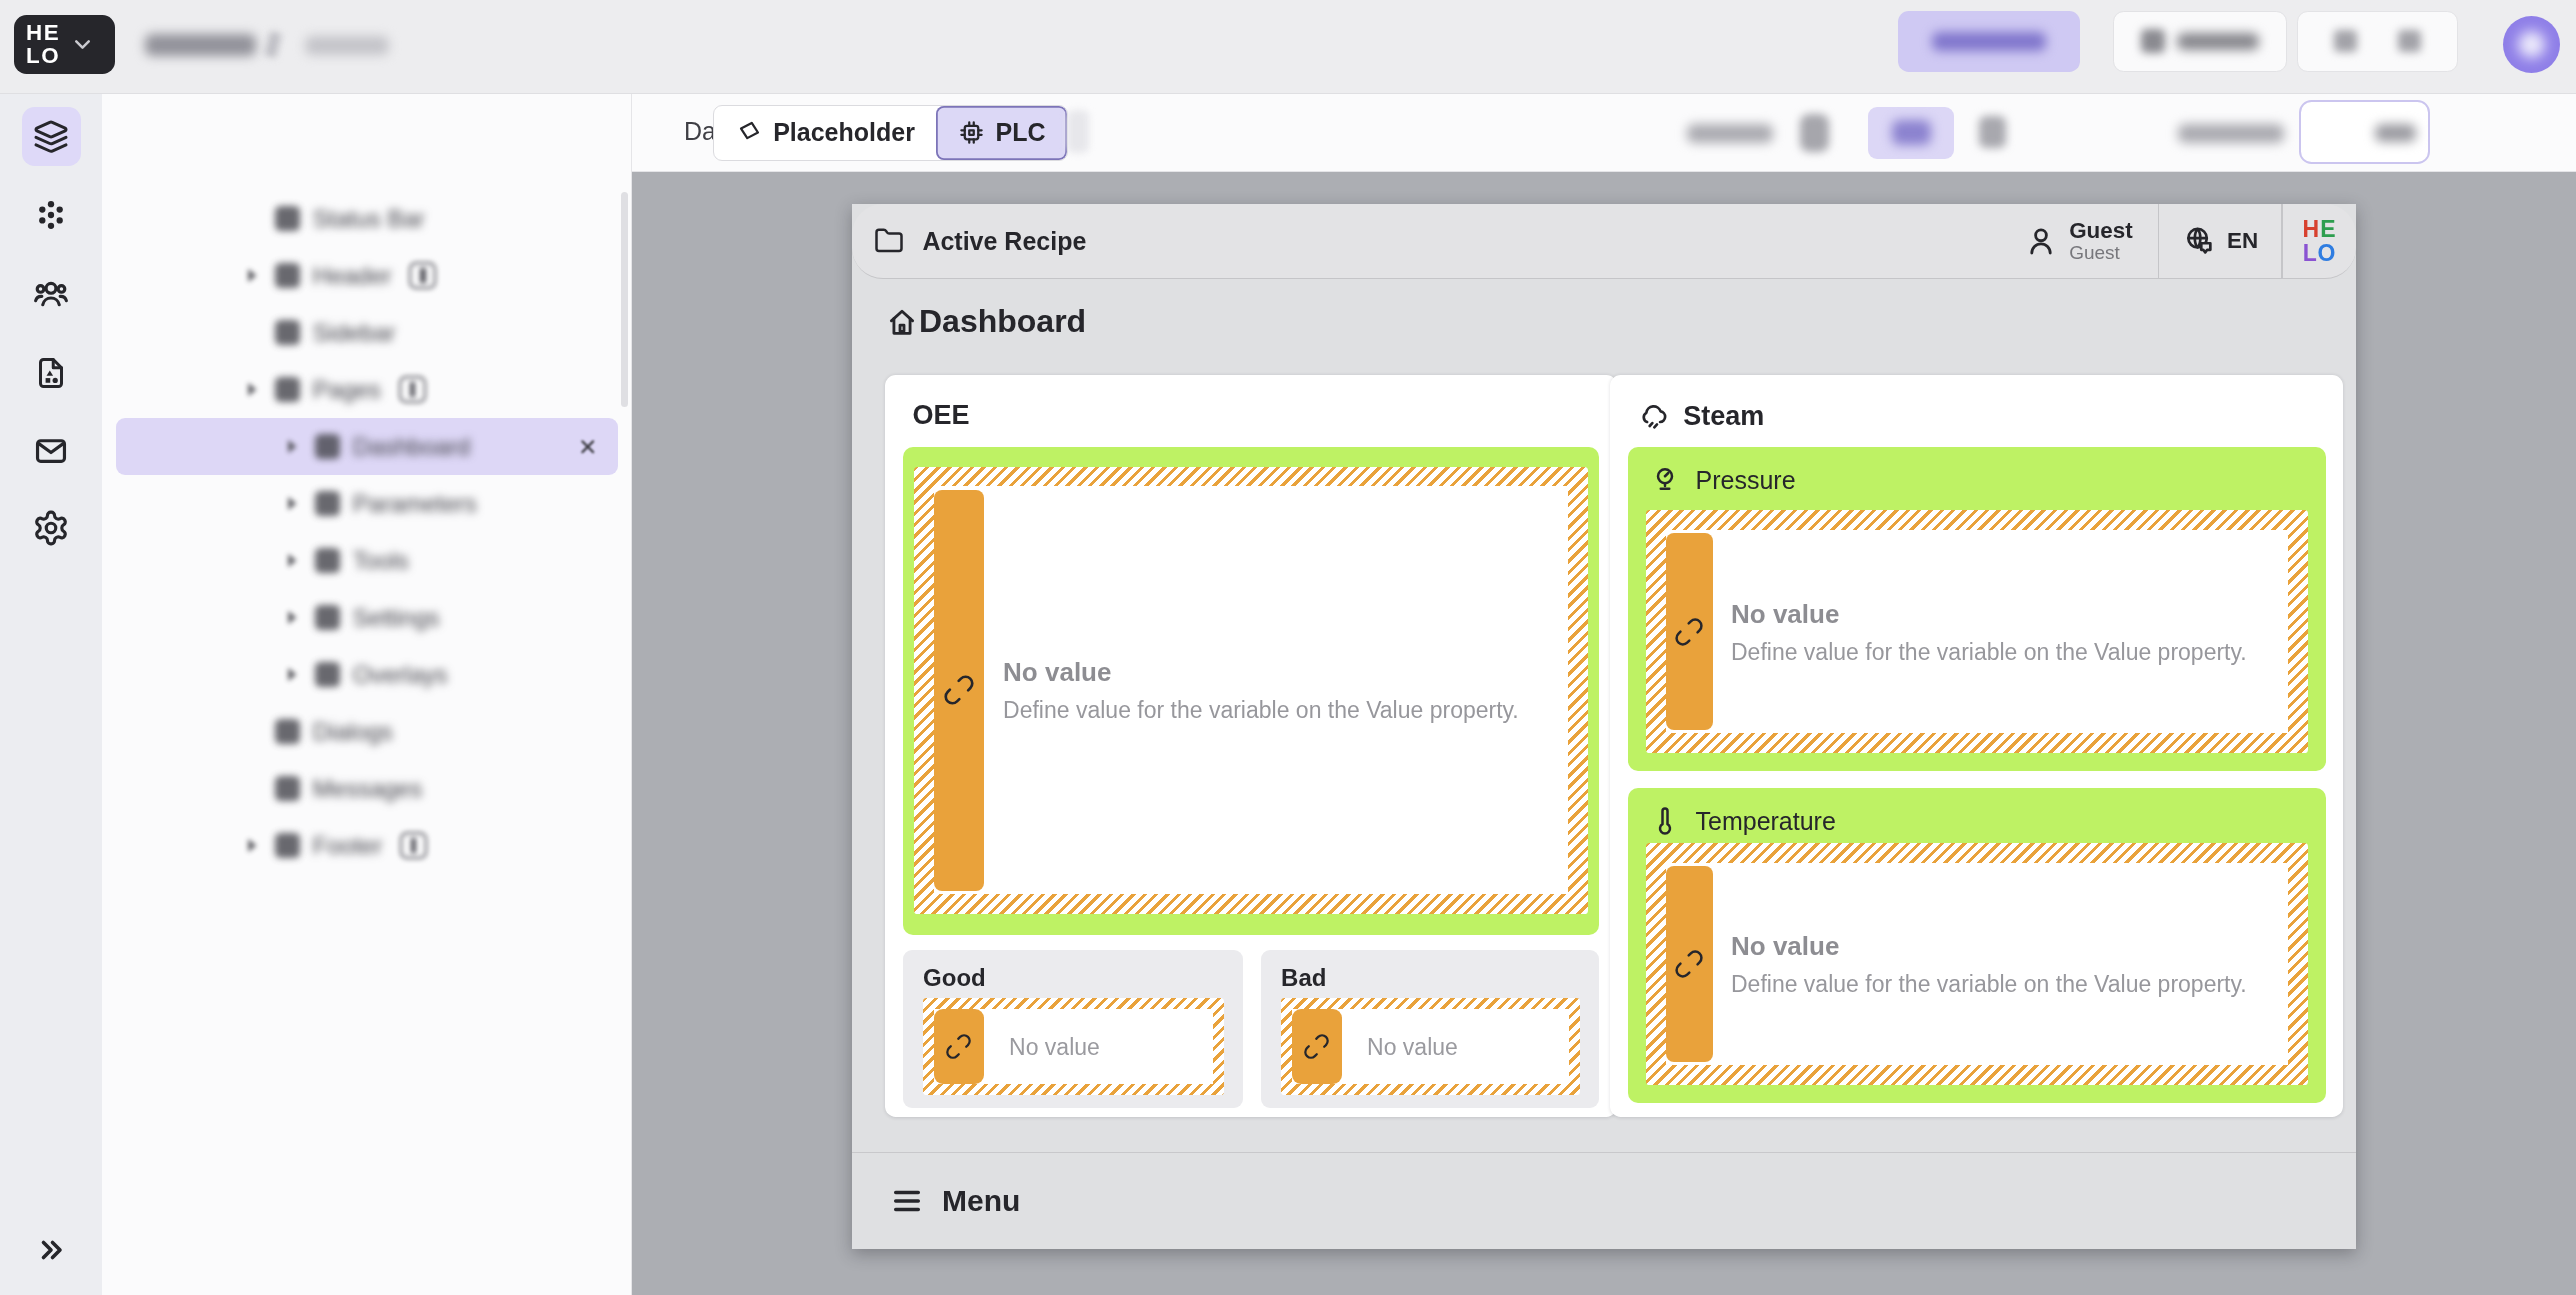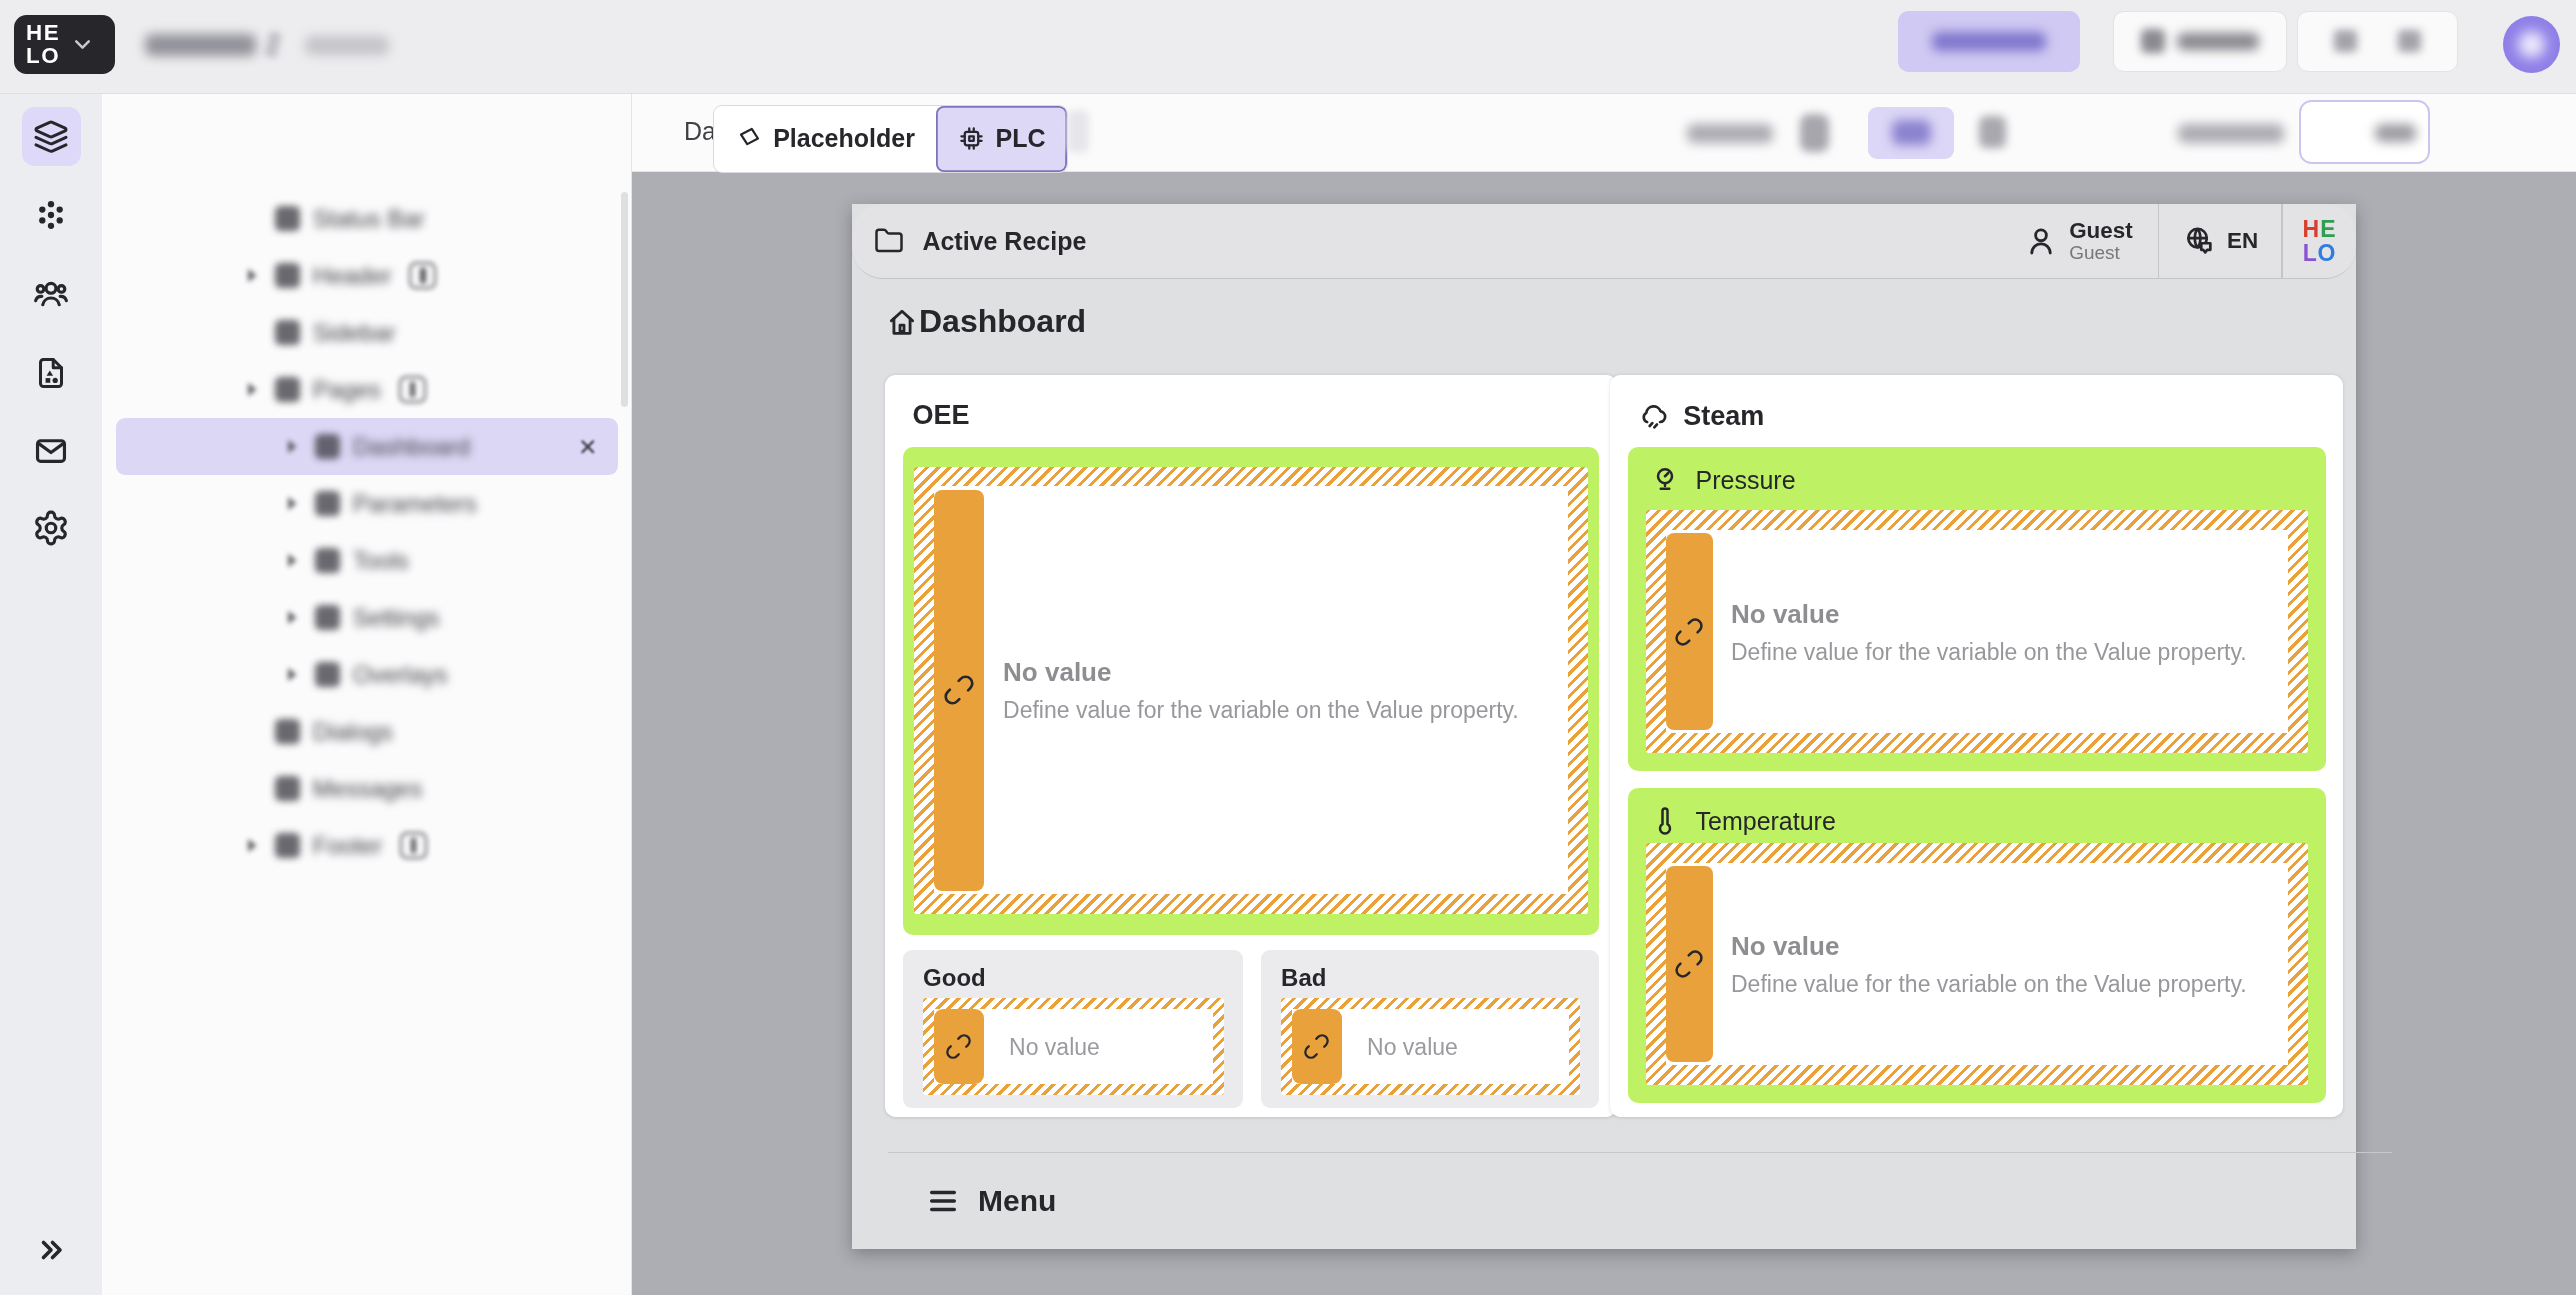--- a/index.html
+++ b/index.html
@@ -63,21 +63,21 @@
   .tbadge{width:27px;height:27px;border:2.7px solid #5A5A61;border-radius:7.2px;margin-left:5.4px;
     filter:blur(2.7px);display:flex;align-items:center;justify-content:center;}
   .tbadge::after{content:"";width:5.4px;height:14.3px;background:#55555C;}
   .tclose{margin-left:auto;margin-right:19.7px;filter:blur(0.9px);}
   .scrollthumb{position:absolute;right:2.7px;top:98px;width:7.2px;height:215px;background:#DFDFE3;border-radius:3.6px;}
 
   
   .ctoolbar{position:absolute;left:632px;top:94px;width:1944px;height:78px;background:#FBFBFC;
     border-bottom:0.9px solid #E4E4E7;z-index:10;}
   .data-label{position:absolute;left:52px;top:23px;font-size:25px;color:#3F3F45;}
-  .segctl{position:absolute;left:81px;top:10.7px;height:68px;border:0.9px solid #DBDBDF;border-radius:9px;
+  .segctl{position:absolute;left:81px;top:10.7px;height:56px;border:0.9px solid #DBDBDF;border-radius:9px;
     display:flex;overflow:hidden;background:#fff;}
   .seg{display:flex;align-items:center;gap:10.7px;padding:0 21.5px;font-size:25px;font-weight:600;cursor:pointer;}
   .seg.sel{background:#DCD8F6;box-shadow:inset 0 0 0 1.8px #7C74B8;font-weight:700;border-radius:8px;}
   .mini-pill{position:absolute;left:435px;top:16px;width:21.5px;height:43px;background:#E7E7EB;
     border-radius:7.2px;filter:blur(3.6px);}
   .ct-right{position:absolute;right:0;top:0;height:78px;width:894px;}
   .ct-device{position:absolute;left:5.4px;top:29.5px;width:86px;height:19.7px;background:#ABABB1;}
   .ct-bulb{position:absolute;left:118px;top:19.7px;width:29px;height:38px;background:#A6A6AC;border-radius:9px;filter:blur(4.5px);}
   .ct-sel{position:absolute;left:186px;top:12.5px;width:86px;height:52px;background:#DCD7F6;border-radius:9px;
     display:flex;align-items:center;justify-content:center;}
@@ -122,21 +122,21 @@
   .hmsg-desc{font-size:23px;color:#97979C;}
   .mpanel{position:absolute;top:575px;height:158px;background:#EBEBEE;border-radius:9px;}
   .mpanel .mtitle{position:absolute;left:19.7px;top:14.3px;font-size:24px;font-weight:600;}
   .mwidget{position:absolute;left:19.7px;right:19.7px;top:48px;height:97px;border-radius:3.6px;
     background:repeating-linear-gradient(135deg,#E9A23B 0,#E9A23B 3.1px,#FFFFFF 3.1px,#FFFFFF 8px);}
   .minner{position:absolute;inset:10.7px;background:#fff;}
   .mbar{position:absolute;left:10.7px;top:10.7px;bottom:10.7px;width:50px;background:#E9A23B;border-radius:9px;
     display:flex;align-items:center;justify-content:center;}
   .mlabel{position:absolute;left:86px;top:50%;transform:translateY(-50%);font-size:23px;color:#9A9A9F;}
   .cmenu{position:absolute;left:0;top:948px;width:100%;height:97px;border-top:1.8px solid #C8C8CB;
-    display:flex;align-items:center;gap:18px;padding-left:38px;font-size:30px;font-weight:700;cursor:pointer;margin-left:36px;}
+    display:flex;align-items:center;gap:18px;padding-left:38px;font-size:30px;font-weight:700;cursor:pointer;}
 
   svg{display:block;}
 </style>
 </head>
 <body>
 
 <div class="screen">
 
   <div class="topbar">
     <div class="logo-box">

